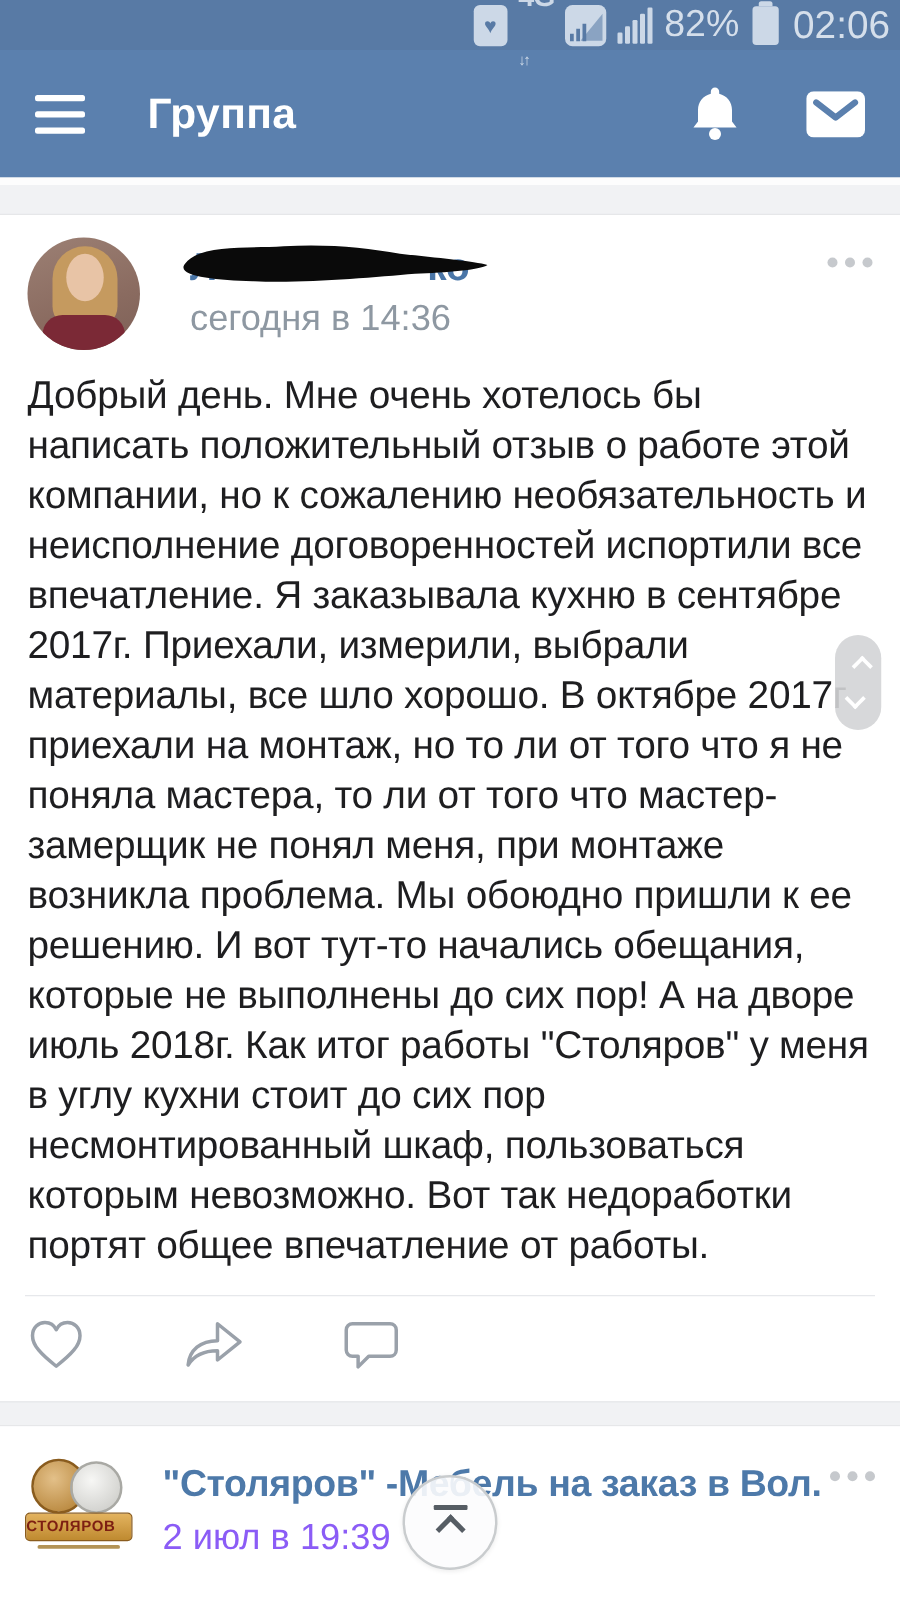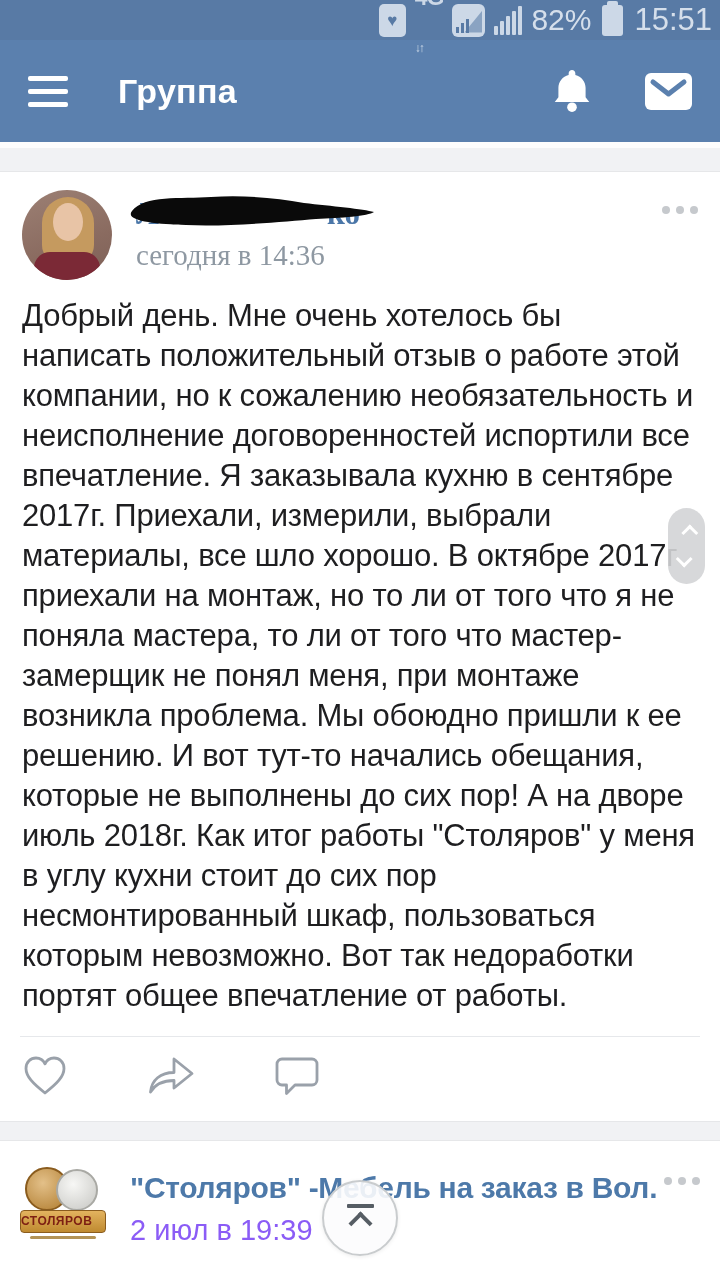--- a/index.html
+++ b/index.html
@@ -50,21 +50,21 @@
   .post-card { padding-top:18px; }
   .post-head { display:flex; align-items:flex-start; padding:0 22px; }
   .avatar { width:90px; height:90px; border-radius:50%; overflow:hidden; position:relative;
             background:linear-gradient(160deg,#9c8074 0%,#8a6b60 60%,#7d6057 100%); flex:none; cursor:pointer; }
   .avatar .hair { position:absolute; left:20px; top:7px; width:52px; height:66px;
                   background:#c59a5f; border-radius:26px 26px 18px 18px; }
   .avatar .face { position:absolute; left:31px; top:13px; width:30px; height:38px;
                   background:#e8c4a6; border-radius:50%; }
   .avatar .body { position:absolute; left:12px; top:62px; width:66px; height:30px;
                   background:#7b2936; border-radius:16px 16px 0 0; }
-  .ph-text { margin-left:24px; padding-top:6px; flex:1; min-width:0;font-family:Liberation Serif, serif; }
+  .ph-text { margin-left:40px; padding-top:6px; flex:1; min-width:0; }
   .ph-name { position:relative; display:inline-flex; align-items:baseline;
              color:#4a76a8; font-size:31px; font-weight:bold; cursor:pointer; }
   .name-gap { display:inline-block; width:168px; }
   .redaction { position:absolute; left:-10px; top:-7px; width:252px; height:46px; pointer-events:none; }
   .ph-date { color:#8e98a2; font-size:29px; margin-top:7px; }
   .dots { display:flex; gap:6px; padding-top:16px; margin-left:8px; background:none; border:none; cursor:pointer; }
   .dots i { width:8px; height:8px; border-radius:50%; background:#c6c9cd; }
 
   .post-body { margin:16px 22px 0; width:676px; color:#1e1e20; font-size:31px; line-height:40px;
                letter-spacing:-.2px; word-wrap:break-word; }
@@ -126,21 +126,21 @@
     </span>
     <span class="sb-ico sb-bars">
       <i style="height:9px"></i>
         <i style="height:14px"></i>
         <i style="height:19px"></i>
         <i style="height:24px"></i>
         <i style="height:29px"></i>
     </span>
     <span class="sb-pct">82%</span>
     <span class="sb-batt"></span>
-    <span class="sb-time">15:51</span>
+    <span class="sb-time">02:06</span>
   </div>
 
   <header class="app-header">
     <button class="hamburger">
         <i></i>
         <i></i>
         <i></i>
       </button>
     <div class="hd-title">Группа</div>
     <div class="hd-spacer"></div>

